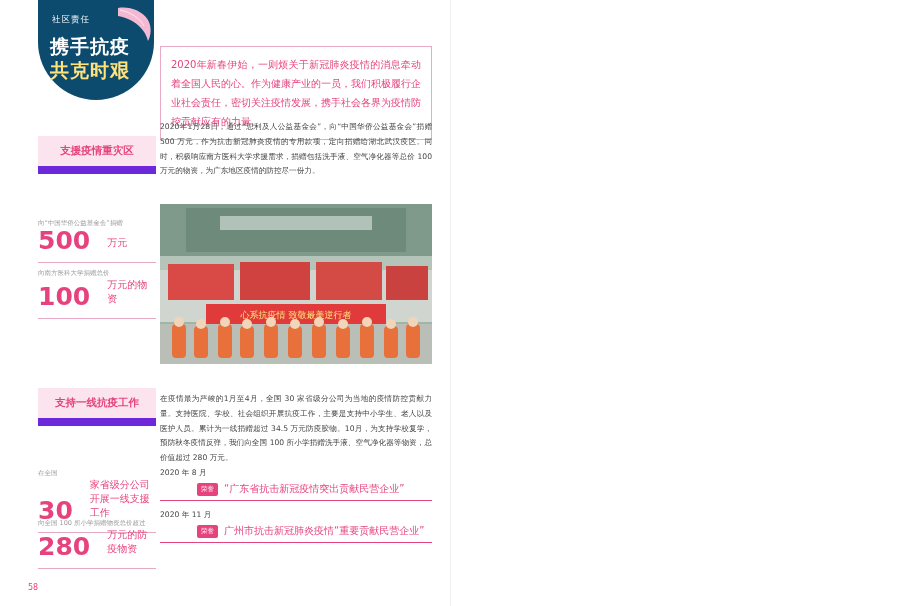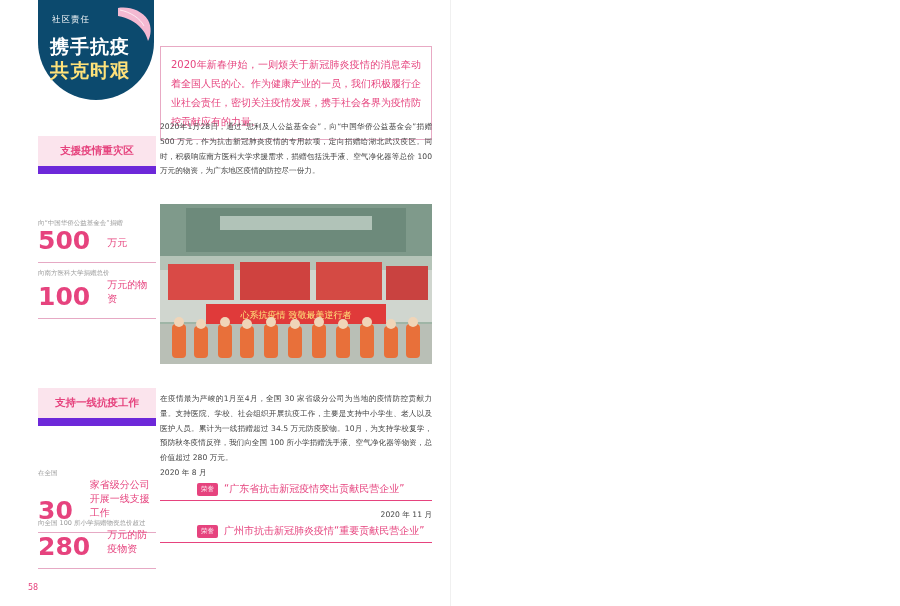--- a/index.html
+++ b/index.html
@@ -90,21 +90,21 @@
   .award{
     position:absolute;left:160px;width:272px;
   }
   .award .date{font-size:7.6px;color:#444;margin-bottom:4px;}
   .award .line{display:flex;align-items:center;gap:6px;border-bottom:1px solid #e6437e;padding-bottom:4px;padding-left:37px;}
   .award .tag{
     background:#e6437e;color:#fff;font-size:6.5px;padding:2px 4px;border-radius:2px;white-space:nowrap;
   }
   .award .txt{font-size:10px;font-weight:normal;color:#e6437e;}
   .aw1{top:468px;}
-  .aw2{top:510px;text-align:right;}
+  .aw2{top:510px;}
 
   
   .pgnum{position:absolute;bottom:14px;font-size:8px;color:#e6437e;}
   .pg-left{left:28px;}
 </style>
 </head>
 <body>
 
 <div class="page">
 

